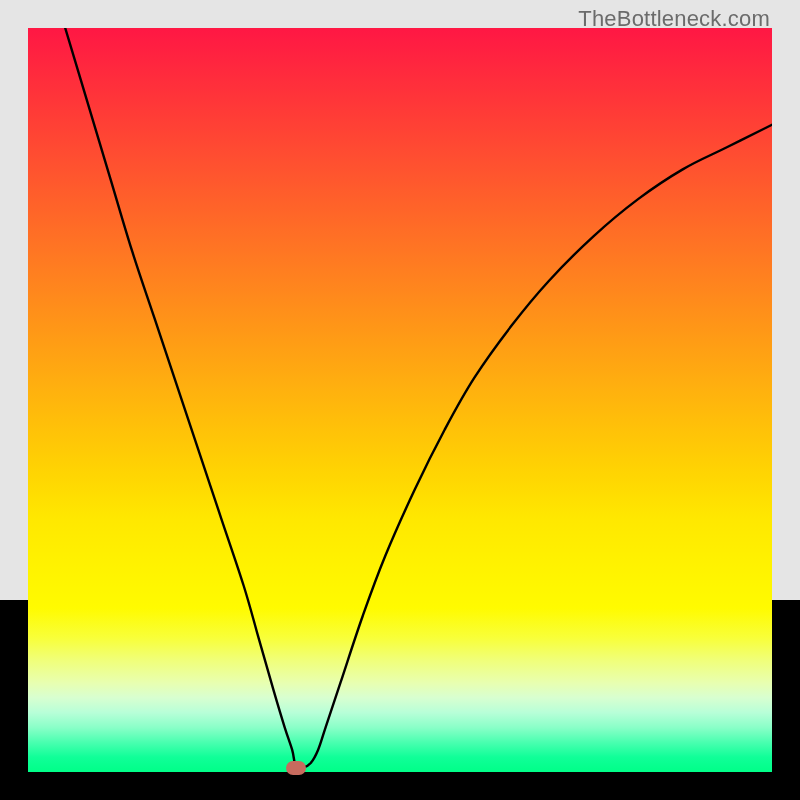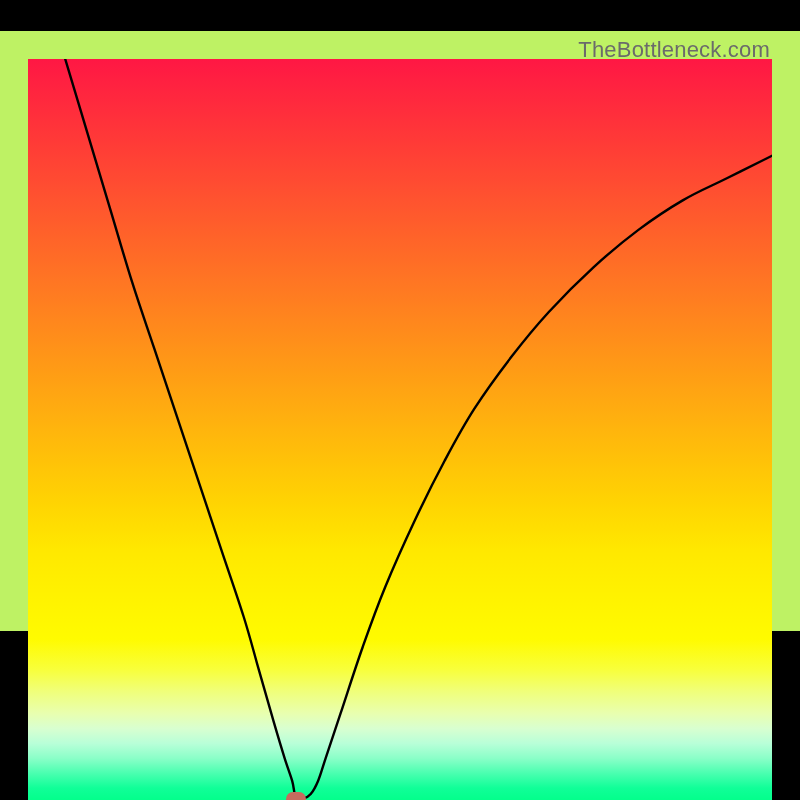--- a/index.html
+++ b/index.html
@@ -1,22 +1,21 @@
 <!DOCTYPE html>
 <html><head>
 <meta charset="utf-8">
 <style>
   * { margin: 0; padding: 0; box-sizing: border-box; }
   html, body { width: 800px; height: 800px; overflow: hidden; background: #000; }
   .frame {
     position: relative;
     width: 800px;
     height: 600px;
-    background: #bef264;
-    margin-top: 31px;
+    background: #e5e5e5;
   }
   .plot-area {
     position: absolute;
     left: 28px;
     top: 28px;
     width: 744px;
     height: 744px;
     background: linear-gradient(to bottom,
       #ff1744 0%,
       #ff2a3d 6%,

